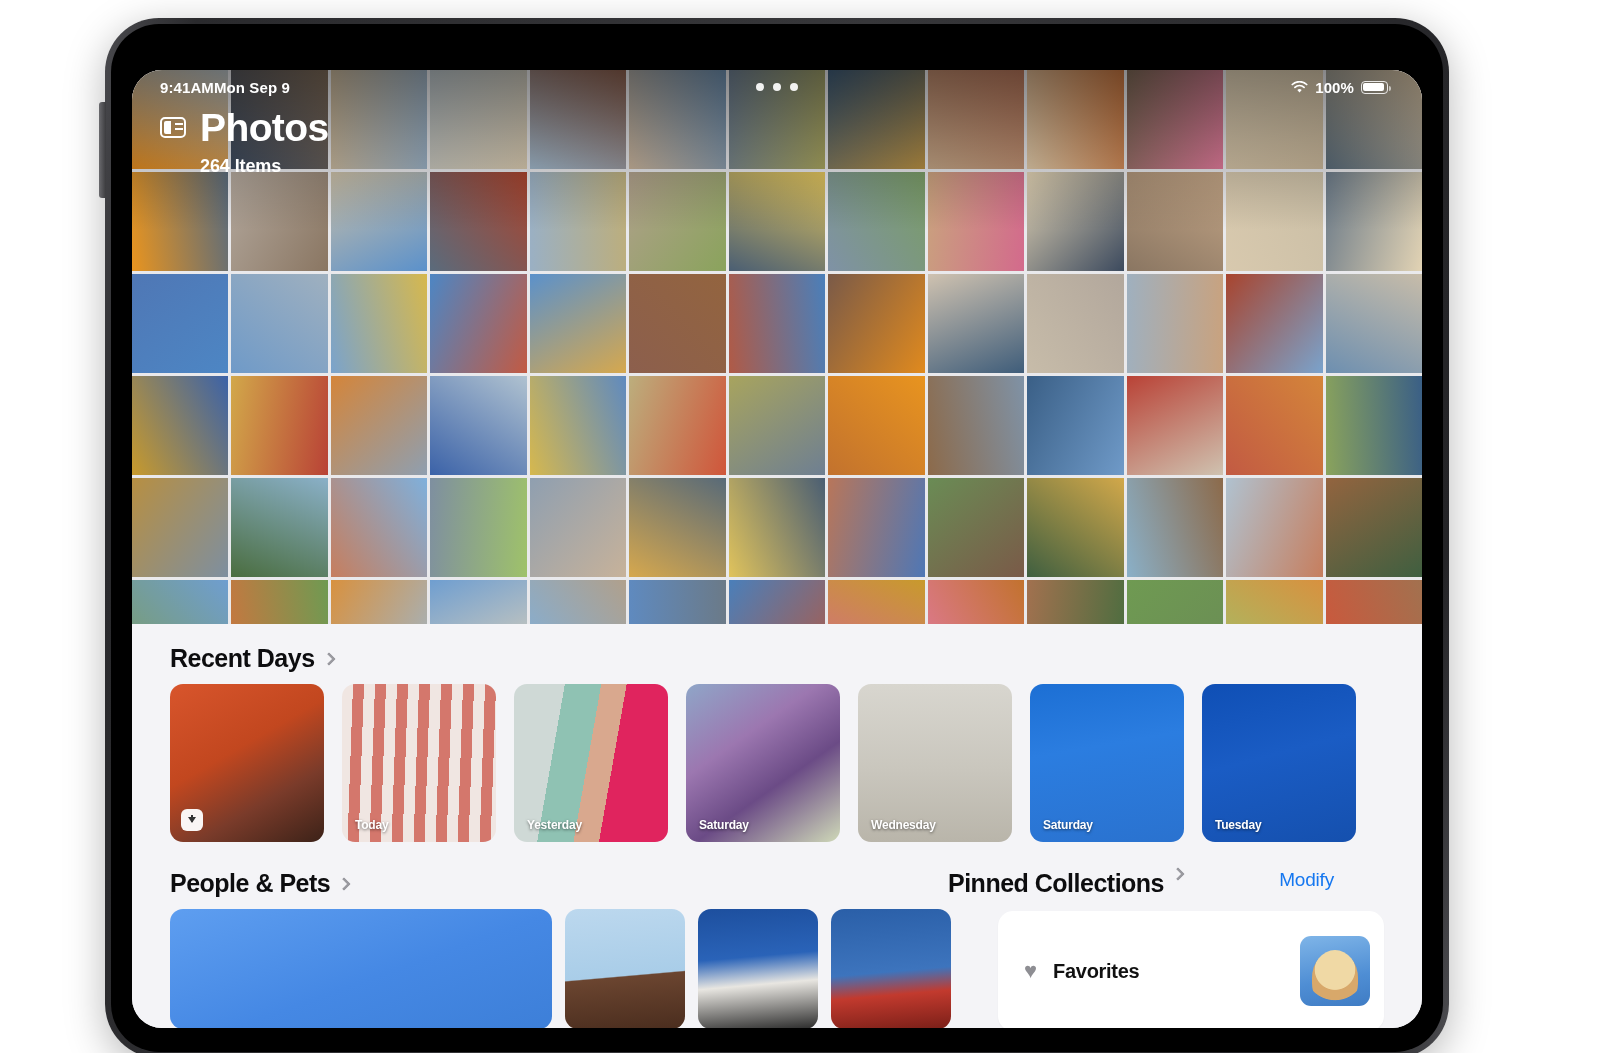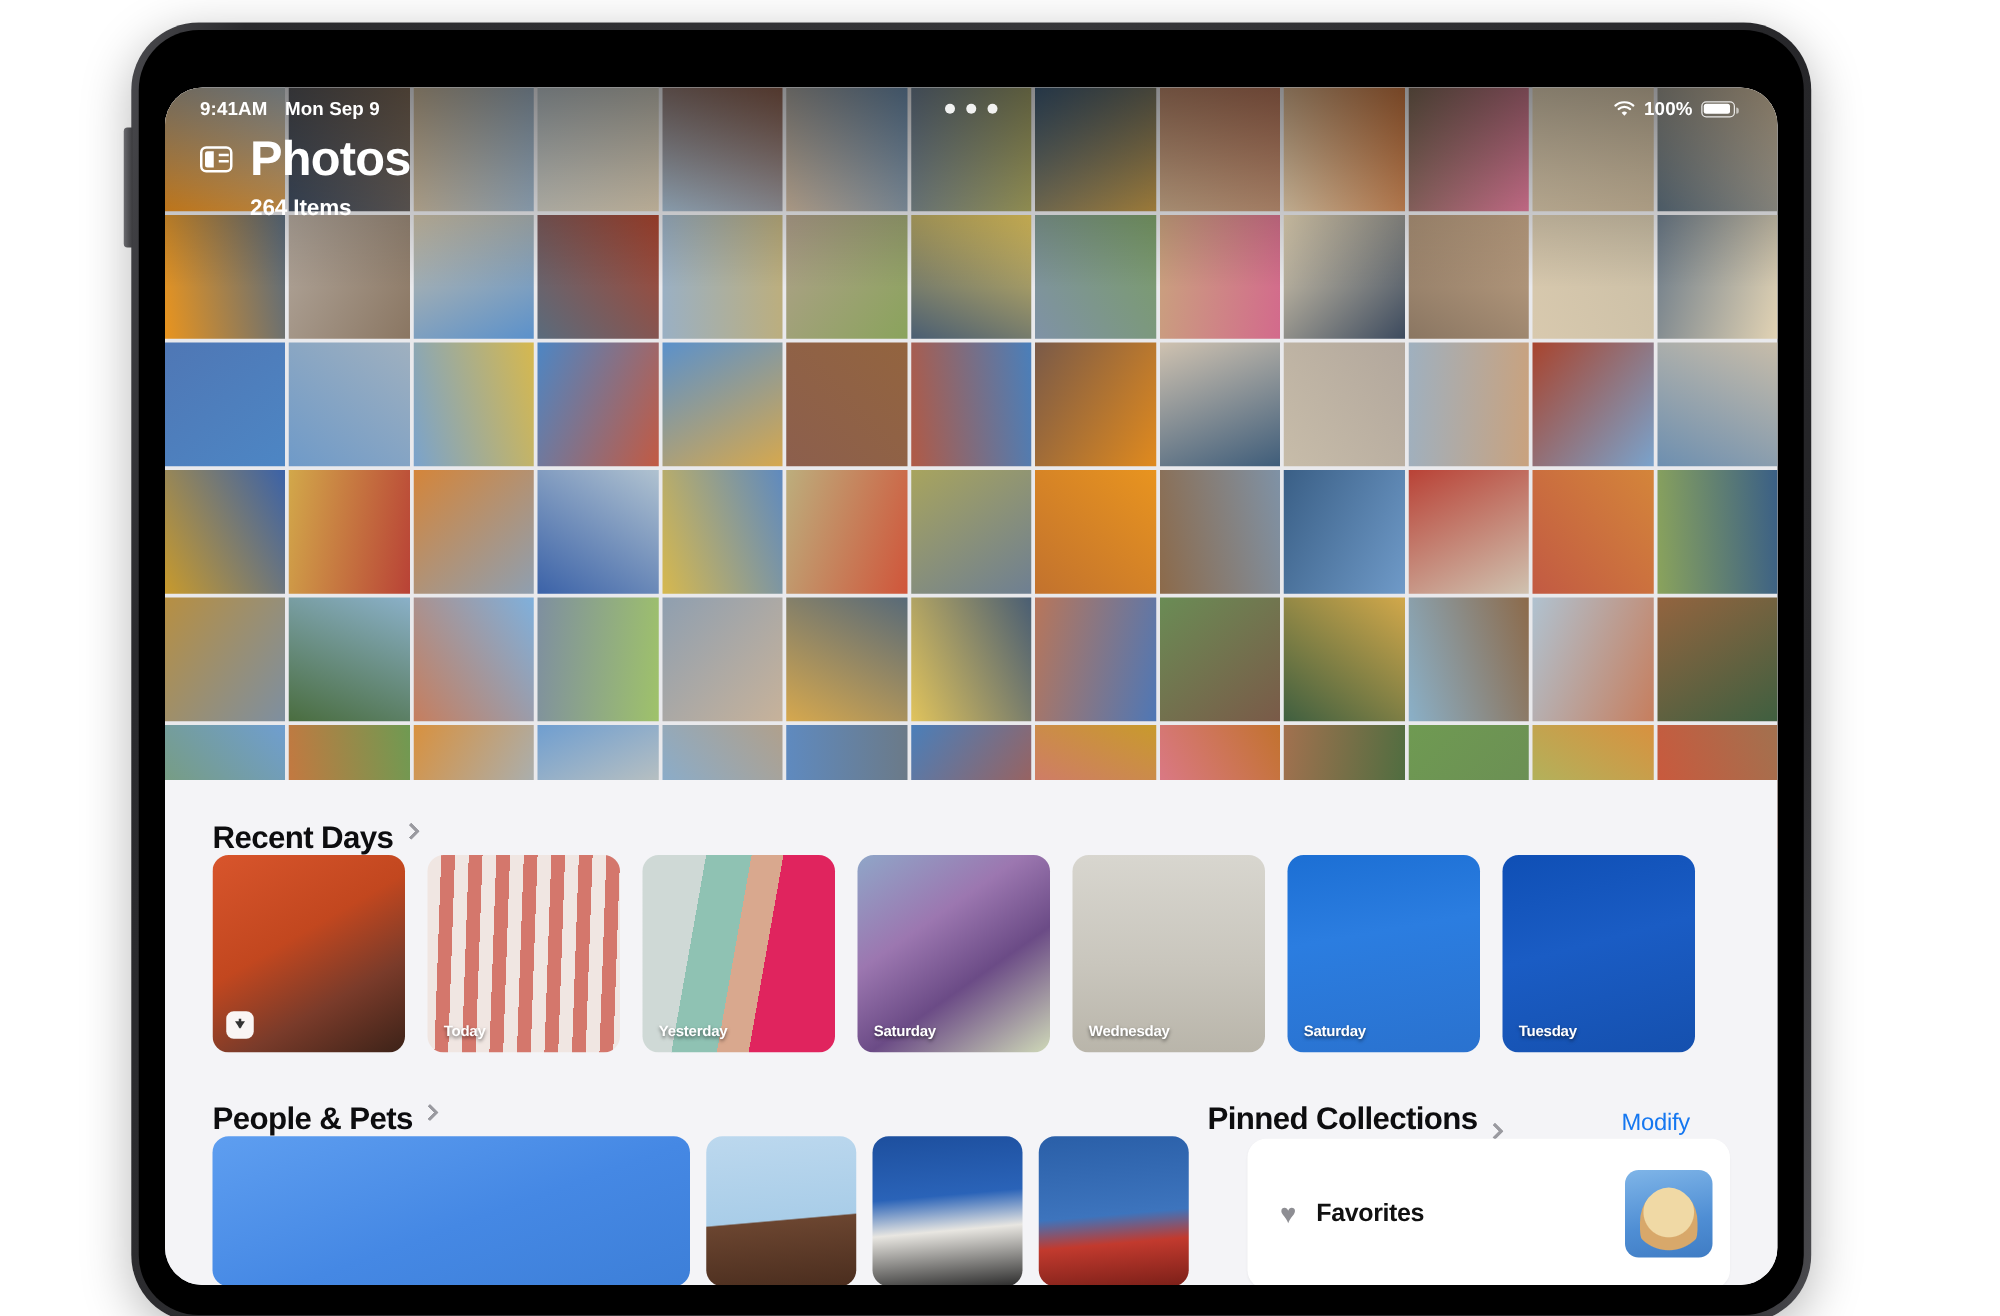--- a/index.html
+++ b/index.html
@@ -72,21 +72,21 @@
   
   #status-bar {
     position: absolute; left: 0; top: 0;
     width: 1290px; height: 34px;
     display: flex; align-items: center;
     padding: 0 34px 0 28px;
     color: #fff;
     font-size: 15px; font-weight: 600;
     letter-spacing: .1px;
   }
-  #status-left { display: flex; gap: 14px; align-items: center; }
+  #status-left { display: flex; gap: 0; align-items: center; }
   #status-right { margin-left: auto; display: flex; gap: 7px; align-items: center; }
   #battery-shell {
     width: 27px; height: 13px; border: 1.6px solid rgba(255,255,255,.85);
     border-radius: 4px; position: relative; display:inline-block;
   }
   #battery-shell::after {
     content:''; position:absolute; right:-4px; top:4px;
     width:2px; height:5px; background: rgba(255,255,255,.6); border-radius:0 2px 2px 0;
   }
   #battery-fill { position:absolute; left:1.4px; top:1.4px; bottom:1.4px; width: 21px; background:#fff; border-radius:2px; }
@@ -149,21 +149,21 @@
 
   
   #content-sheet {
     position: absolute; left: 0; top: 554px;
     width: 1290px; height: 404px;
     background: #f4f4f7;
   }
   .section-header {
     display: flex; align-items: center; gap: 9px;
   }
-  .section-title { font-size: 25px; font-weight: 700; color: #0d0d0f; letter-spacing: -.5px; margin-top: 12px; }
+  .section-title { font-size: 25px; font-weight: 700; color: #0d0d0f; letter-spacing: -.5px; }
   .chev {
     width: 10px; height: 10px; border-right: 3px solid #9a9aa0; border-top: 3px solid #9a9aa0;
     transform: rotate(45deg); border-radius: 1px; flex: none;
   }
 
   #recent-days-header { position: absolute; left: 38px; top: 20px; }
 
   
   #recent-days-rail {
     position: absolute; left: 38px; top: 60px; right: 0;
@@ -195,21 +195,21 @@
   
   #people-pets-header { position: absolute; left: 38px; top: 245px; }
   #people-rail { position: absolute; left: 38px; top: 285px; width: 790px; height: 120px; display: flex; gap: 13px; }
   #people-big {
     width: 382px; height: 120px; border-radius: 13px;
     background: linear-gradient(160deg, #5e9ef0, #4588e4 55%, #3d7fd8);
     cursor: pointer;
   }
   .people-card { width: 120px; height: 120px; border-radius: 13px; background-size: cover; background-position: center; cursor: pointer; }
 
-  #pinned-header { position: absolute; left: 834px; top: 245px; display: flex; align-items: flex-end; width: 386px; }
+  #pinned-header { position: absolute; left: 816px; top: 245px; display: flex; align-items: flex-start; width: 386px; }
   #modify-link { margin-left: auto; color: #1577f0; font-size: 19px; font-weight: 400; cursor: pointer; letter-spacing: -.2px; }
   #pinned-list { position: absolute; left: 866px; top: 287px; width: 386px; }
   #favorites-row {
     height: 120px; background: #fff; border-radius: 15px;
     display: flex; align-items: center; padding: 0 14px 0 26px; gap: 16px;
     cursor: pointer; box-shadow: 0 1px 2px rgba(0,0,0,.04);
   }
   #heart-icon { font-size: 22px; color: #8e8e93; line-height: 1; }
   #favorites-label { font-size: 20px; font-weight: 600; color: #111; letter-spacing: -.3px; }
   #favorites-thumb {

